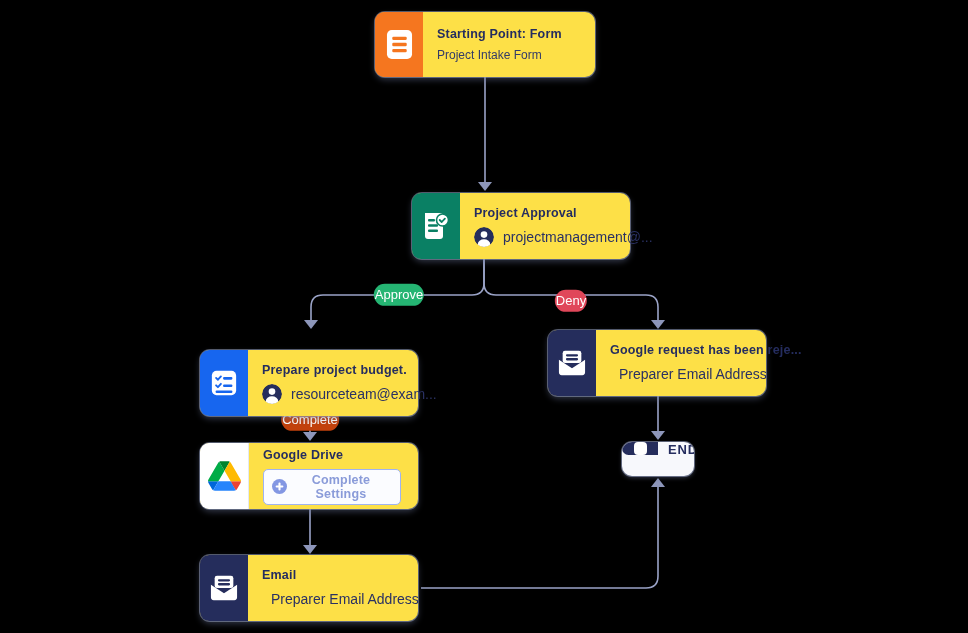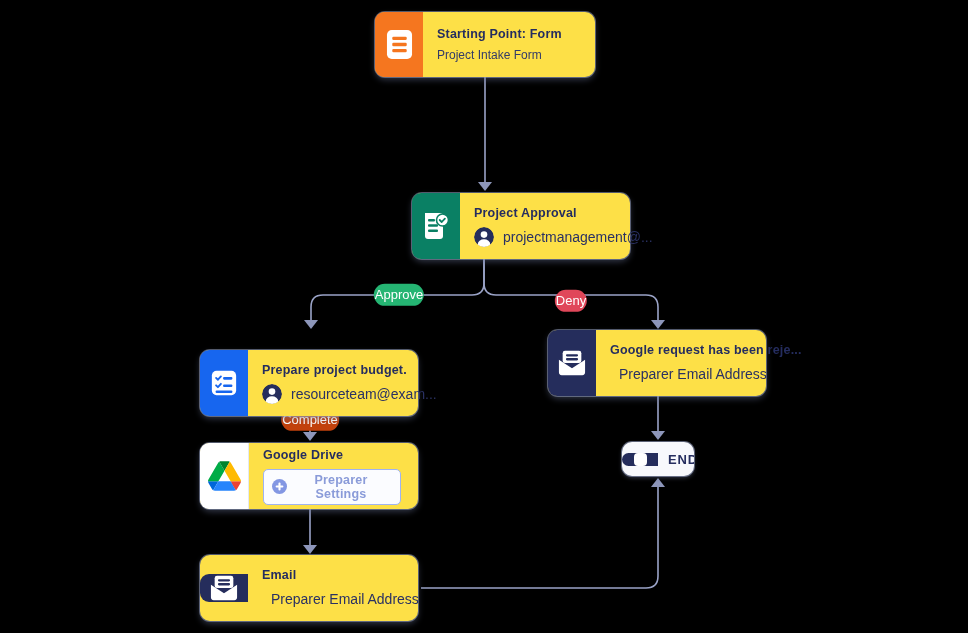--- a/index.html
+++ b/index.html
@@ -27,21 +27,21 @@
     position:absolute;transform:translate(-50%,-50%);color:#fff;font-size:13px;
     padding:4px 1px;border-radius:999px;white-space:nowrap;line-height:1.1;
   }
   .settings-btn{
     display:inline-flex;align-items:center;gap:7px;justify-content:center;
     border:1.5px solid #9FB3F0;border-radius:5px;background:#FBFCFF;
     padding:3px 12px 3px 8px;width:138px;cursor:pointer;
   }
   .settings-btn .lbl{font-size:12.5px;font-weight:bold;color:#8A9BD9;letter-spacing:.2px;}
   .end-node{
-    position:absolute;display:flex;align-items:center;background:#F7F8FC;border-radius:10px;
+    position:absolute;display:flex;align-items:flex-start;background:#F7F8FC;border-radius:10px;
     box-shadow:0 0 0 1px rgba(148,158,190,.6), 0 2px 4px rgba(105,115,150,.45);overflow:hidden;
   }
   .end-accent{flex:0 0 36px;display:flex;align-items:center;justify-content:center;border-radius:9px 0 0 9px;}
   .end-stop{width:13px;height:13px;background:#fff;border-radius:4px;}
   .end-label{flex:1;display:flex;align-items:center;justify-content:center;
     font-size:13px;font-weight:bold;color:#252D5F;letter-spacing:.8px;padding:0 10px;}
   .icon{display:flex;align-items:center;justify-content:center;}
 </style>
 </head>
 <body>
@@ -158,26 +158,26 @@
     <div class="body">
       <div class="node-title">Google Drive</div>
       <button class="settings-btn">
         <span class="icon">
           <svg width="15" height="15" viewBox="0 0 15 15">
             <circle cx="7.5" cy="7.5" r="7.5" fill="#8397E3"></circle>
             <rect x="3.6" y="6.45" width="7.8" height="2.1" rx="1" fill="#fff"></rect>
             <rect x="6.45" y="3.6" width="2.1" height="7.8" rx="1" fill="#fff"></rect>
           </svg>
         </span>
-        <span class="lbl">Preparer Settings</span>
+        <span class="lbl">Complete Settings</span>
       </button>
     </div>
   </div>
 
-  <div class="node" style="left:200px;top:555px;width:218px;height:66px;align-items:center;">
+  <div class="node" style="left:200px;top:555px;width:218px;height:66px;">
     <div class="accent" style="background: rgb(37, 45, 92);">
       <span class="icon">
         <svg width="30" height="28" viewBox="0 0 32 30">
           <rect x="6" y="2" width="20" height="13" rx="2.5" fill="#fff"></rect>
           <rect x="9.5" y="5.5" width="13" height="2.5" rx="1.2" fill="#252D5C"></rect>
           <rect x="9.5" y="9.7" width="13" height="2.5" rx="1.2" fill="#252D5C"></rect>
           <path d="M2 11.5 L16 20.5 L30 11.5 V25 a3 3 0 0 1-3 3 H5 a3 3 0 0 1-3-3 Z" fill="#fff"></path>
         </svg>
       </span>
     </div>

